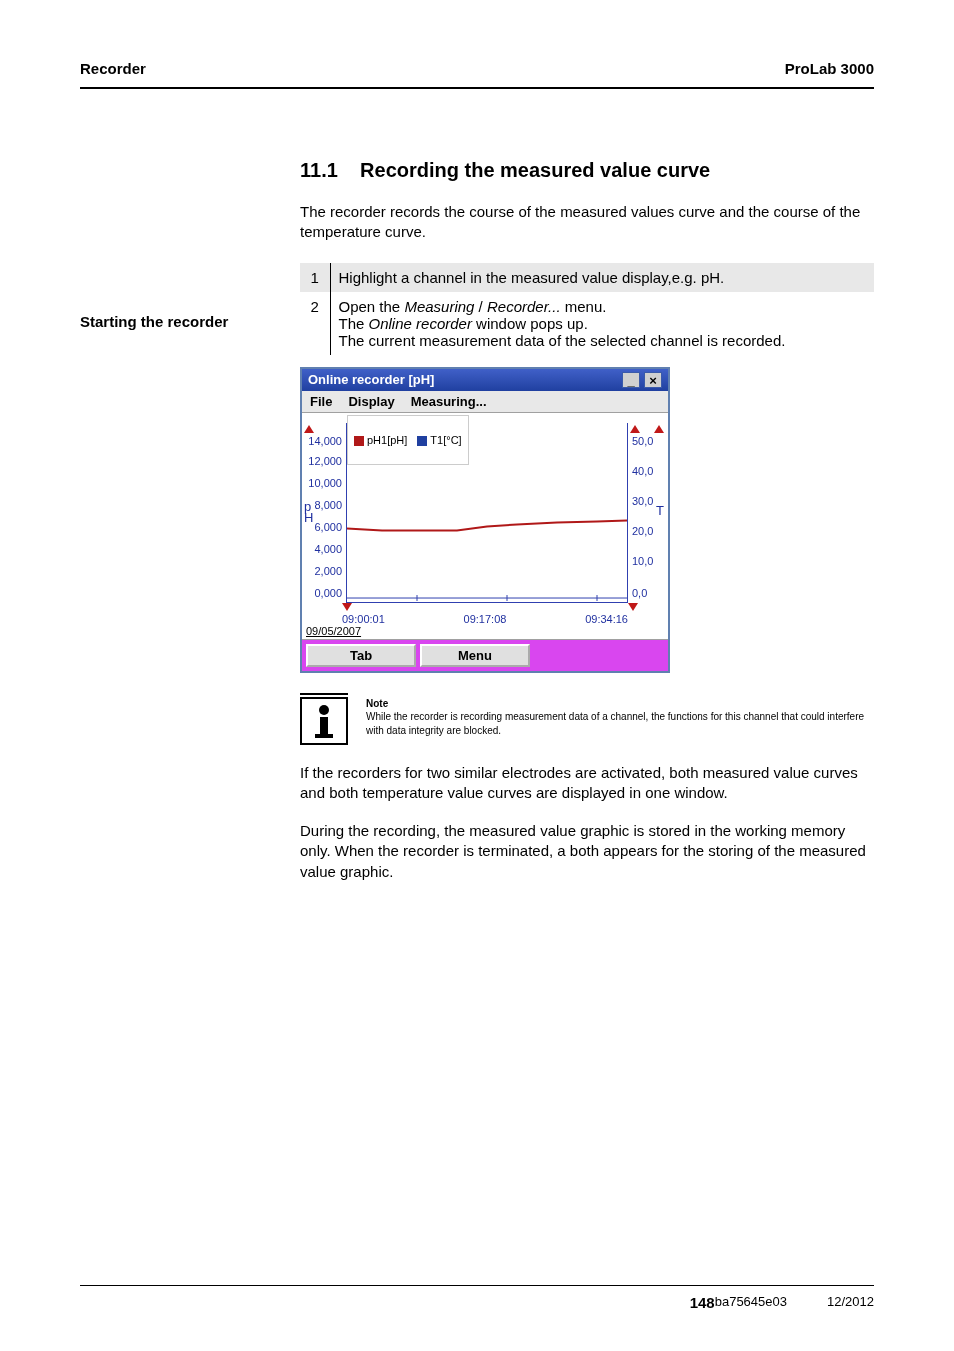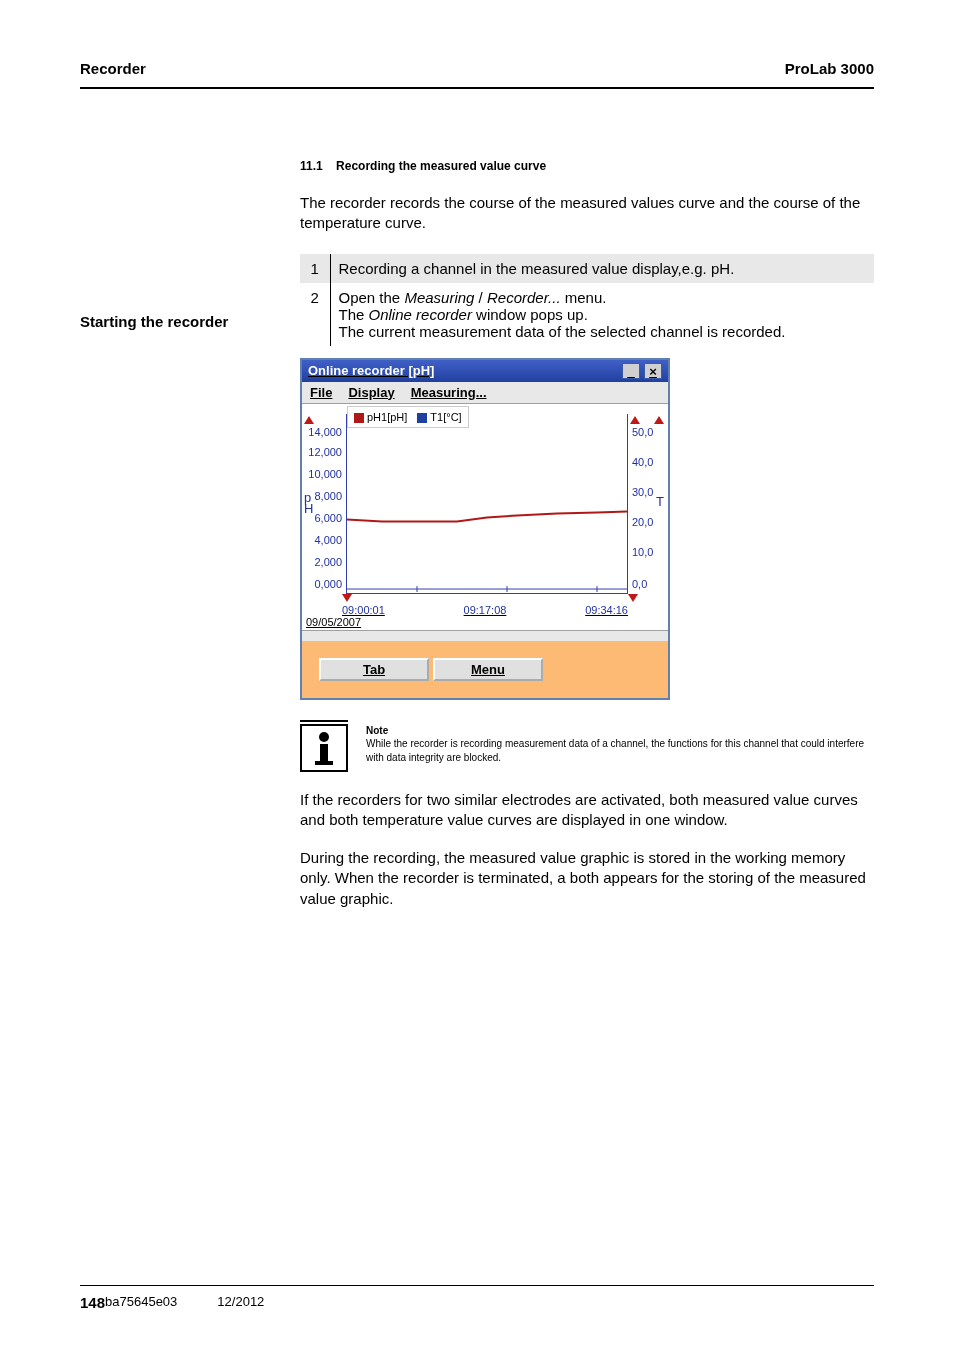--- a/index.html
+++ b/index.html
@@ -32,21 +32,21 @@
   }
   .left-col {
     width: 220px;
     padding-right: 10px;
   }
   .right-col {
     flex: 1;
   }
   .section-heading {
     font-weight: bold;
-    font-size: 12px;
+    font-size: 20px;
     margin-bottom: 20px;
   }
   .intro-text {
     font-size: 15px;
     line-height: 1.35;
     margin-bottom: 20px;
   }
   .side-label {
     font-weight: bold;
     font-size: 15px;
@@ -73,21 +73,20 @@
     font-style: italic;
   }
 
   
   .recorder-window {
     width: 370px;
     margin-top: 12px;
     border: 2px solid #6080b0;
     background: #e8e8e8;
     font-size: 13px;
-    text-decoration: underline;
   }
   .titlebar {
     background: linear-gradient(#4060c8, #2040a0);
     color: #fff;
     font-weight: bold;
     padding: 3px 6px;
     display: flex;
     justify-content: space-between;
     align-items: center;
   }
@@ -195,21 +194,21 @@
     margin-top: 10px;
     margin-bottom: 10px;
   }
   .legend {
     position: absolute;
     top: -8px;
     left: 0;
     background: #fff;
     display: flex;
     gap: 10px;
-    padding: 4px 6px;
+    padding: 18px 6px;
     font-size: 11px;
     border: 1px solid #ccc;
     z-index: 4;
   }
   .legend .sw { display:inline-block; width:10px; height:10px; margin-right:3px; vertical-align:middle;}
   .sw-red { background:#b01818; }
   .sw-blue { background:#2040a0; }
   .plot svg {
     position: absolute;
     top: 0; left: 0;
@@ -228,23 +227,22 @@
     font-size: 11px;
     color: #000;
     background: #fff;
     padding: 0 4px 2px 4px;
     text-decoration: underline;
     border-bottom: 1px solid #a0a0a0;
   }
   .bottom-buttons {
     display: flex;
     gap: 4px;
-    padding: 17px;
-    background: #fdba74;
-    margin-top: 10px;
+    padding: 4px;
+    background: #d946ef;
   }
   .bottom-buttons .btn {
     border: 2px outset #fff;
     background: #e0e0e0;
     padding: 2px 0;
     font-weight: bold;
     font-size: 13px;
     text-align: center;
     width: 110px;
   }
@@ -308,21 +306,21 @@
     font-size: 15px;
     line-height: 1.35;
     margin-top: 18px;
   }
   .footer {
     position: absolute;
     bottom: 40px;
     left: 80px;
     right: 80px;
     display: flex;
-    justify-content: flex-start;
+    justify-content: flex-end;
     font-size: 13px;
     border-top: 1px solid #000;
     padding-top: 8px;
   }
   .footer .page-num {
     font-weight: bold;
     font-size: 15px;
   }
   .footer .right {
     display: flex;
@@ -349,21 +347,21 @@
       <div class="section-heading">
         <span>11.1</span>&nbsp;&nbsp;&nbsp;
         <span>Recording the measured value curve</span>
       </div>
       <div class="intro-text">The recorder records the course of the measured values curve and the course of the temperature curve.</div>
 
       <table class="step-table">
         <tbody>
             <tr>
           <td class="num">1</td>
-          <td>Recording a channel in the measured value display,e.g. pH.</td>
+          <td>Highlight a channel in the measured value display,e.g. pH.</td>
         </tr>
         <tr>
           <td class="num">2</td>
           <td>
             <span>Open the </span><span class="step-italic">Measuring</span><span> / </span><span class="step-italic">Recorder...</span><span> menu.</span><br>
             <span>The </span><span class="step-italic">Online recorder</span><span> window pops up.</span><br>
             <span>The current measurement data of the selected channel is recorded.</span>
           </td>
         </tr>
       </tbody>

